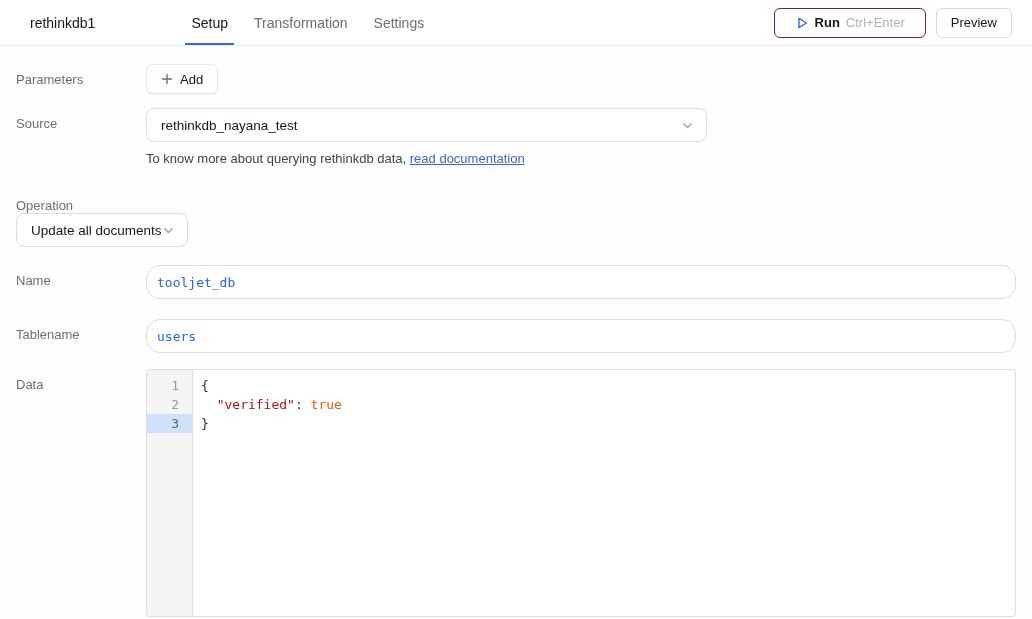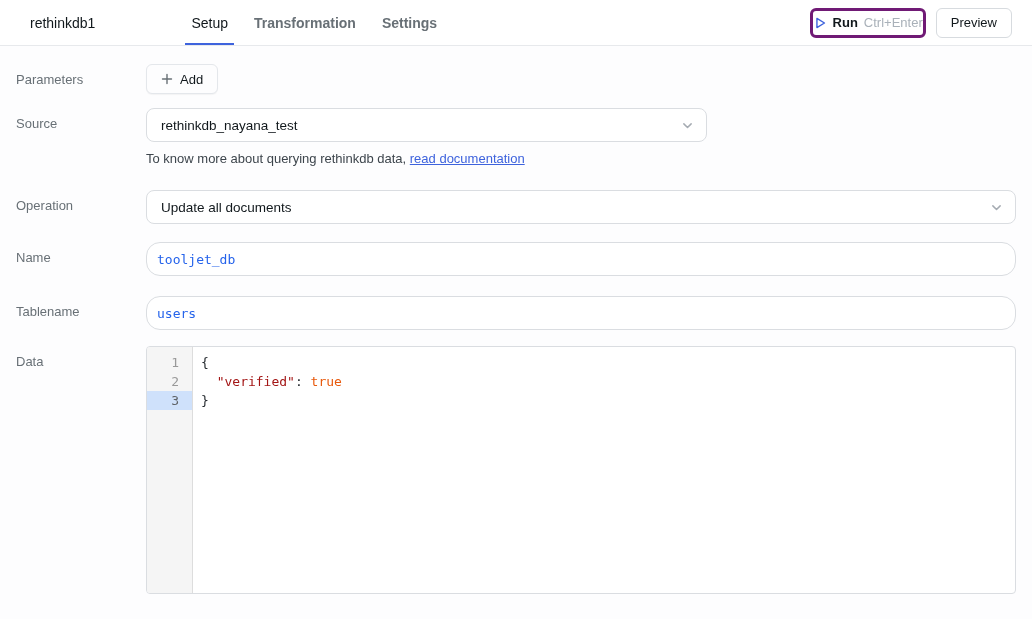--- a/index.html
+++ b/index.html
@@ -24,21 +24,20 @@
   .query-name { font-size:14px; font-weight:400; color:#11181c; }
   .tabs { display:flex; gap:26px; margin-left:96px; height:100%; }
   .tab {
     font-size:14px;
     color:#687076;
     display:flex;
     align-items:center;
     height:100%;
     position:relative;
     cursor:pointer;
-    font-weight:bold;
   }
   .tab.active { color:#11181c; font-weight:500; }
   .tab.active::after {
     content:"";
     position:absolute;
     left:-6px; right:-6px; bottom:0;
     height:2px;
     background:#3e63dd;
   }
   .header-actions { margin-left:auto; display:flex; gap:10px; align-items:center; }
@@ -46,22 +45,22 @@
     height:30px;
     border-radius:6px;
     background:#fff;
     display:flex;
     align-items:center;
     font-family:"Liberation Sans", sans-serif;
     font-size:13px;
     cursor:pointer;
   }
   .run-btn {
-    border:3px solid #701a75;
-    padding:0 0;
+    border:1px solid #701a75;
+    padding:0 20px;
     gap:6px;
   }
   .run-label { font-weight:700; color:#11181c; font-size:13px; }
   .run-shortcut { color:#a9b1b9; font-size:13px; }
   .preview-btn {
     border:1px solid #d7dbdf;
     padding:0 14px;
     font-weight:500;
     color:#11181c;
   }
@@ -106,21 +105,21 @@
   }
   .select-source { width:561px; max-width:100%; }
   .helper {
     font-size:13px;
     color:#3d454c;
     margin-top:9px;
     margin-bottom:24px;
   }
   .helper a { color:#3e63dd; text-decoration:underline; cursor:pointer; }
 
-  .row-operation { margin-bottom:18px; }
+  .row-operation { margin-bottom:18px;flex-direction:column; }
   .row-name { margin-bottom:20px; }
   .row-tablename { margin-bottom:16px; }
 
   .code-input {
     height:34px;
     border:1px solid #dadde1;
     border-radius:14px;
     background:#fff;
     display:flex;
     align-items:center;

